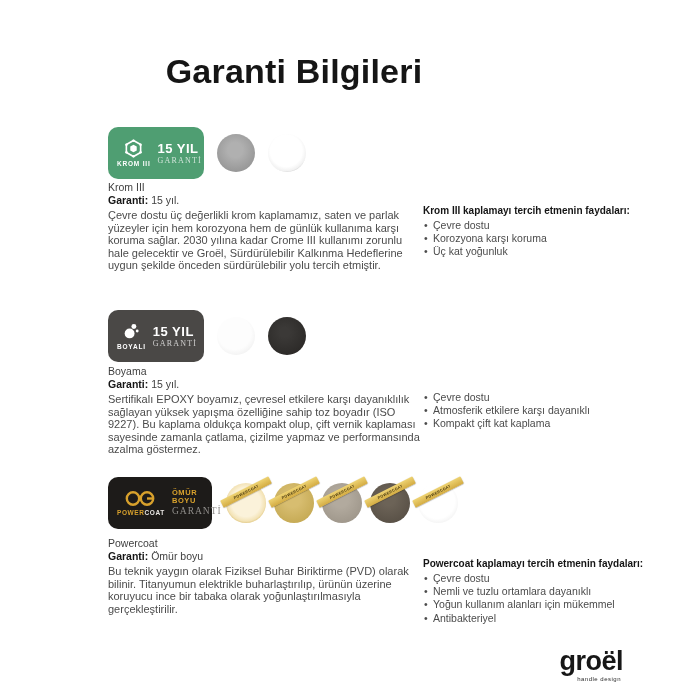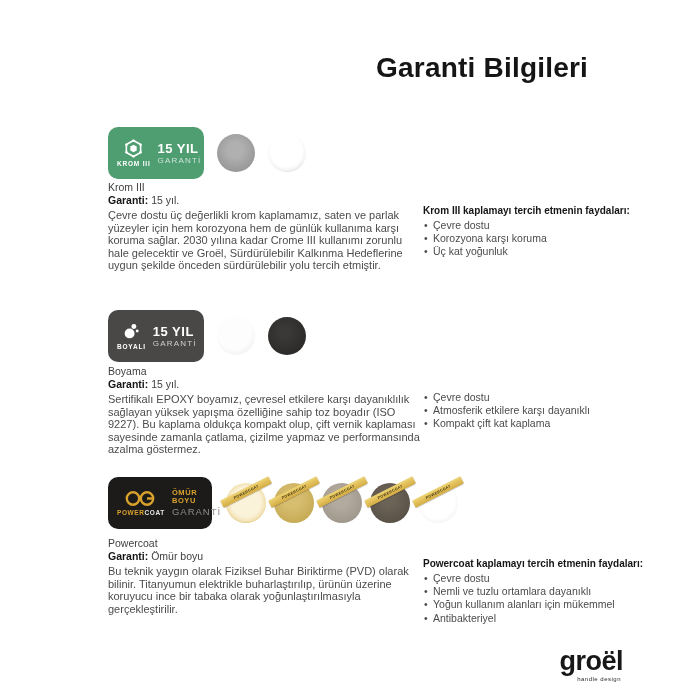--- a/index.html
+++ b/index.html
@@ -1,31 +1,31 @@
 <!DOCTYPE html>
 <html><head>
 <meta charset="utf-8">
 <style>
   * { margin:0; padding:0; box-sizing:border-box; }
   html,body { background:#ffffff; }
   body { font-family:"Liberation Sans", sans-serif; }
   .page { position:relative; width:700px; height:700px; background:#fff; overflow:hidden; margin:0 auto; }
 
-  .title { position:absolute; top:52px; left:0; width:588px; text-align:right;
-           font-size:28px; font-weight:bold; color:#151515; letter-spacing:0.2px; }
+  .title { position:absolute; top:52px; left:0; width:588px; text-align:center;
+           font-size:34px; font-weight:bold; color:#151515; letter-spacing:0.2px; }
 
   
   .badge-row { position:absolute; left:108px; display:flex; align-items:center; gap:13px; }
   .badge { height:52px; border-radius:10px; display:flex; align-items:center; padding:0 9px; gap:7px; flex:none; }
   .badge-left { display:flex; flex-direction:column; align-items:center; justify-content:center; }
   .badge-left svg { display:block; }
   .badge-label { font-size:6.5px; font-weight:bold; color:#fff; letter-spacing:0.8px; margin-top:2px; white-space:nowrap; }
   .badge-right { display:flex; flex-direction:column; line-height:1; }
   .badge-years { font-size:13px; font-weight:bold; color:#fff; letter-spacing:0.5px; }
-  .badge-sub { font-size:8px; color:rgba(255,255,255,0.72); letter-spacing:1.2px; margin-top:2px; }
+  .badge-sub { font-size:8px; color:rgba(255,255,255,0.72); letter-spacing:1.2px; margin-top:2px;font-family:Liberation Serif, serif; }
   .badge-krom { background:#4f9e72; width:96px; }
   .badge-boyali { background:#4a4846; width:96px; }
   .badge-power { background:#1d1b19; width:104px; }
   .badge-power .badge-years { font-size:7.5px; color:#d8a12c; letter-spacing:0.6px; }
   .badge-power .badge-sub { font-size:9.5px; color:#8f8d8a; letter-spacing:1px; margin-top:3px; }
   .brand-left { color:#d8a12c; } .brand-right { color:#e8e6e3; }
   .badge-power .badge-label { letter-spacing:0.6px; }
 
   
   .swatch { width:38px; height:38px; border-radius:50%; position:relative; flex:none; }

